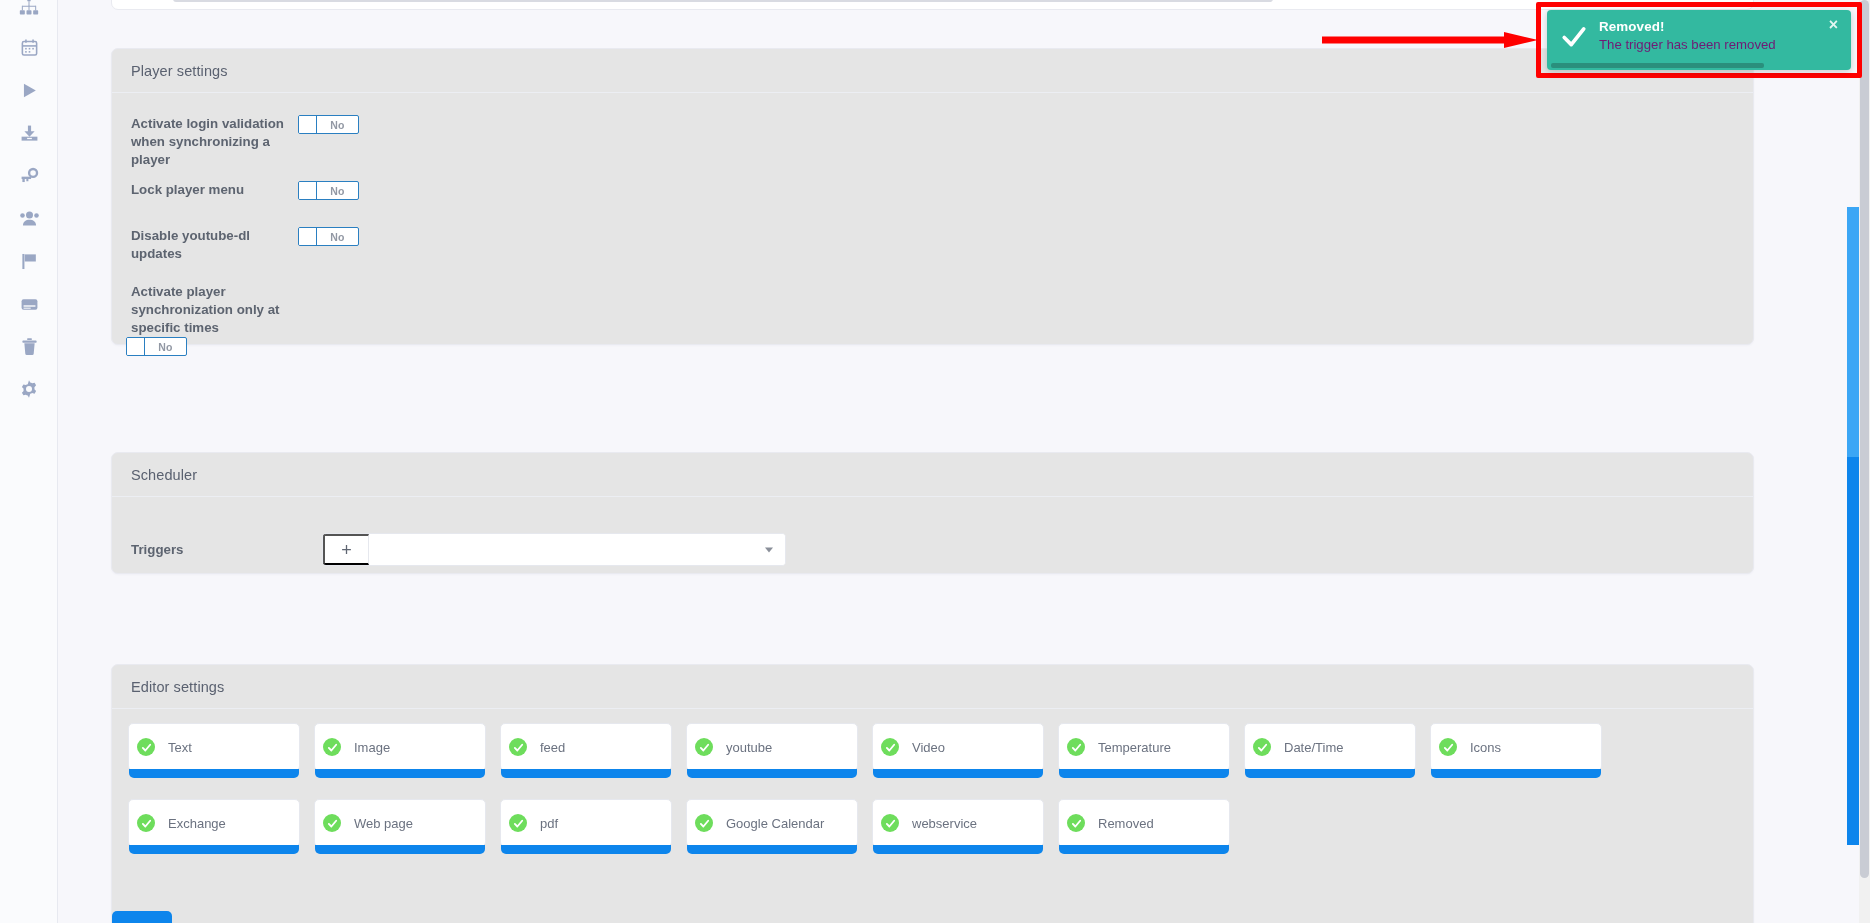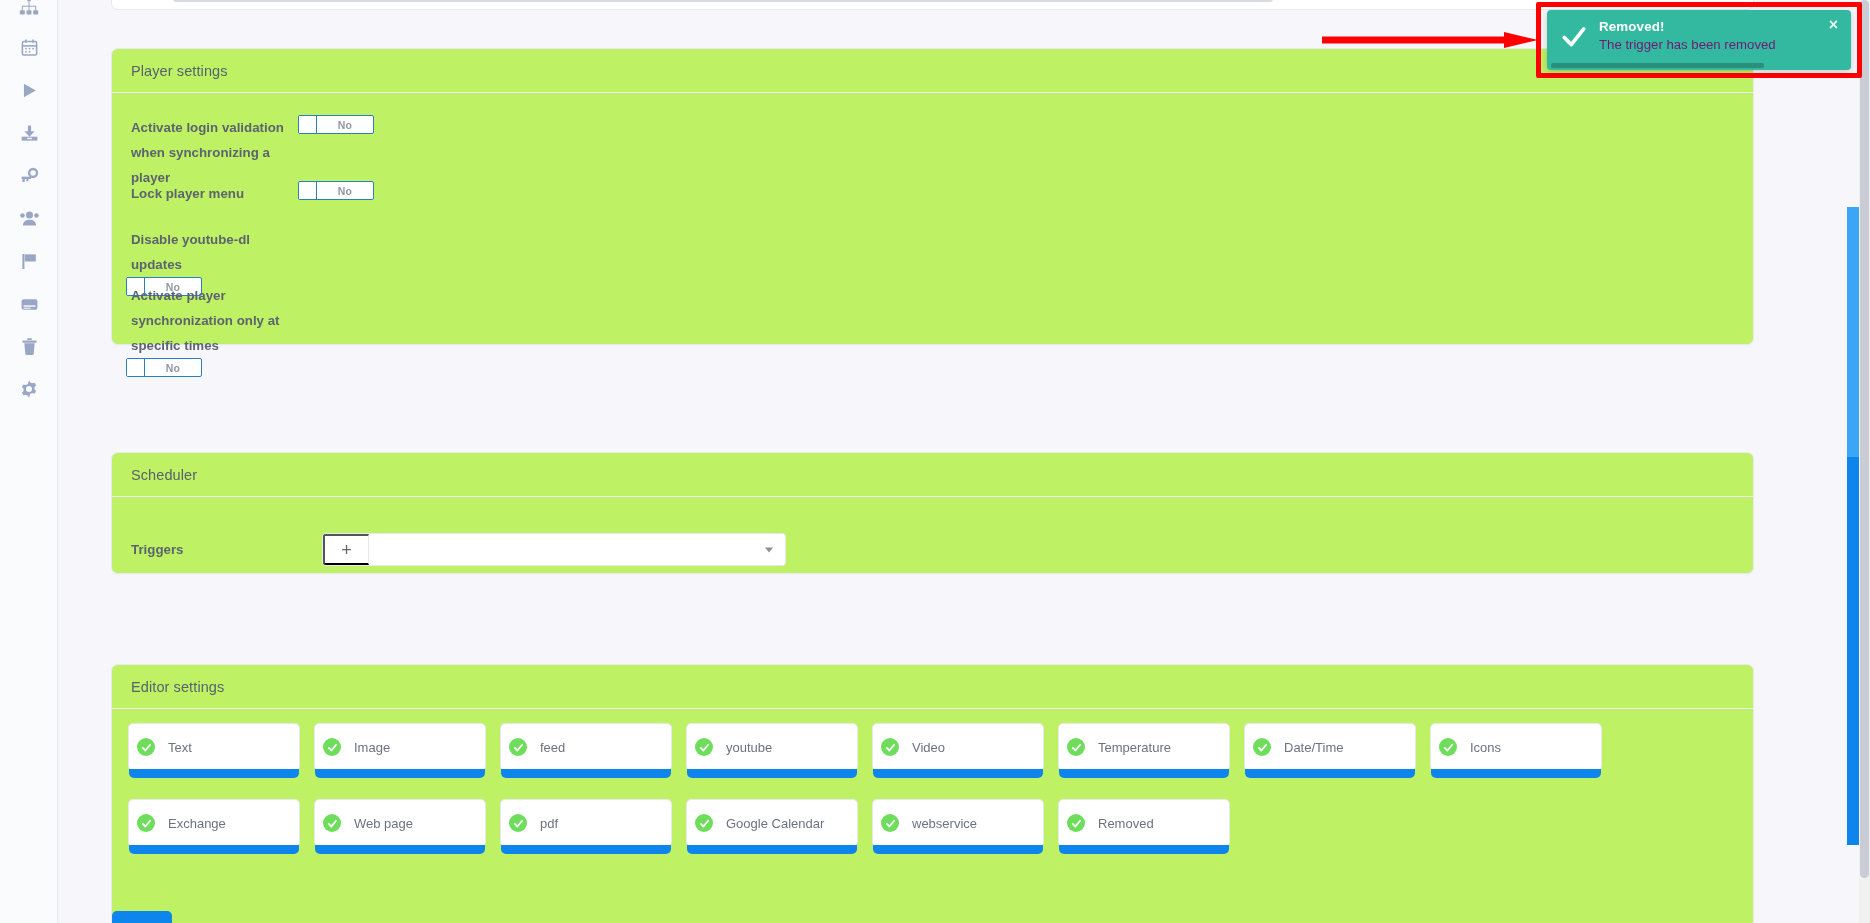--- a/index.html
+++ b/index.html
@@ -57,21 +57,21 @@
     position: absolute;
     left: 53px; top: -22px;
     width: 1643px; height: 32px;
     background: #ffffff;
     border: 1px solid #e9eaf0;
     border-radius: 7px;
   }
 
   .panel {
     position: absolute;
-    background: #bef264;
+    background: #e5e5e5;
     border: 1px solid #e9eaf0;
     border-radius: 7px;
     box-shadow: 0 1px 2px rgba(30,40,80,0.03);
   }
   .panel-head {
     height: 44px;
     border-bottom: 1px solid #eceef3;
     display: flex;
     align-items: center;
     padding-left: 19px;
@@ -89,25 +89,25 @@
     position: absolute;
     display: flex;
     align-items: flex-start;
   }
   .setting-label {
     width: 172px;
     padding-left: 19px;
     font-size: 13.3px;
     font-weight: bold;
     color: #5d6470;
-    line-height: 25px;
+    line-height: 18px;
   }
   .toggle {
     margin-left: 14px;
-    width: 76px;
+    width: 61px;
     height: 19px;
     border: 1.6px solid #2a7fc1;
     border-radius: 2px;
     background: #ffffff;
     display: flex;
     align-items: stretch;
     overflow: hidden;
     cursor: pointer;
   }
   .toggle-knob {
@@ -488,21 +488,21 @@
         </div>
 
         <div class="setting-row" style="left:0; top:88px;">
           <div class="setting-label">Lock player menu</div>
           <div class="toggle">
             <div class="toggle-knob"></div>
             <div class="toggle-text">No</div>
           </div>
         </div>
 
-        <div class="setting-row" style="left:0; top:134px;flex-direction:column;">
+        <div class="setting-row" style="left:0; top:134px;">
           <div class="setting-label">Disable youtube-dl updates</div>
           <div class="toggle">
             <div class="toggle-knob"></div>
             <div class="toggle-text">No</div>
           </div>
         </div>
 
         <div class="setting-row" style="left:0; top:190px;flex-direction:column;">
           <div class="setting-label">Activate player synchronization only at specific times</div>
           <div class="toggle">

